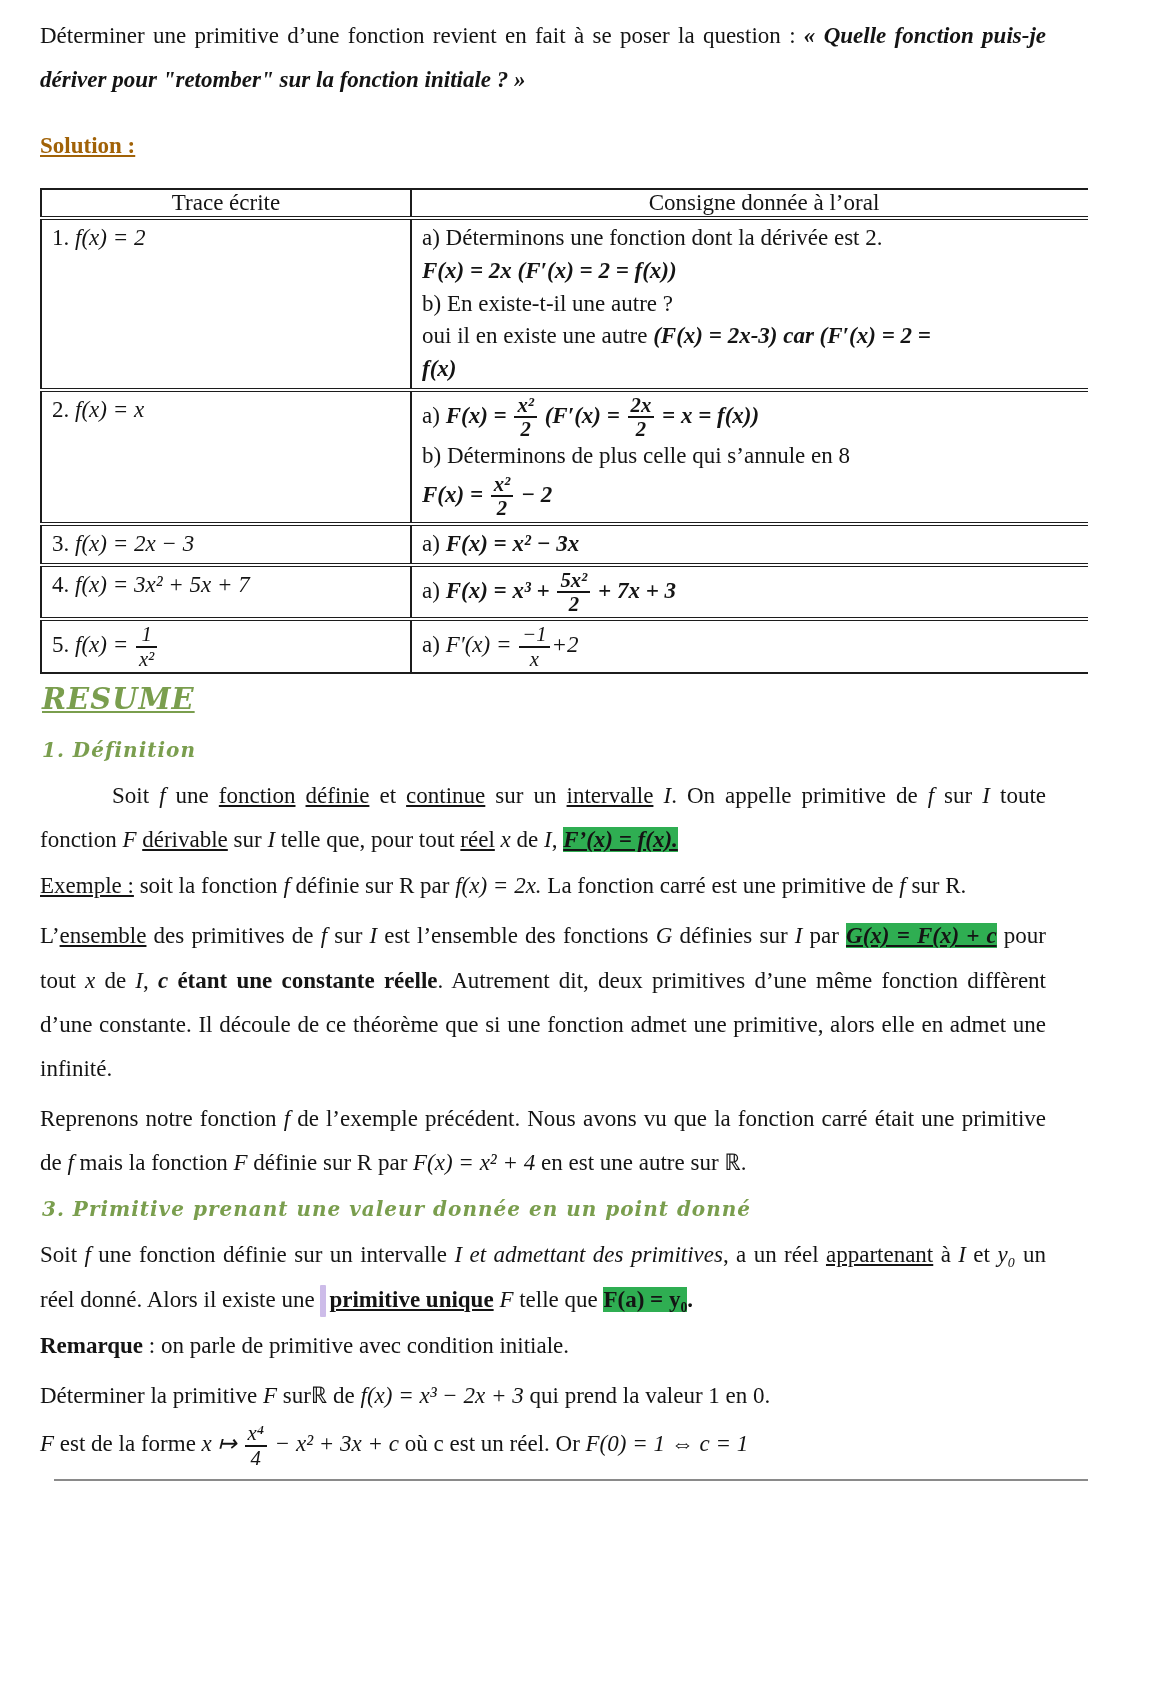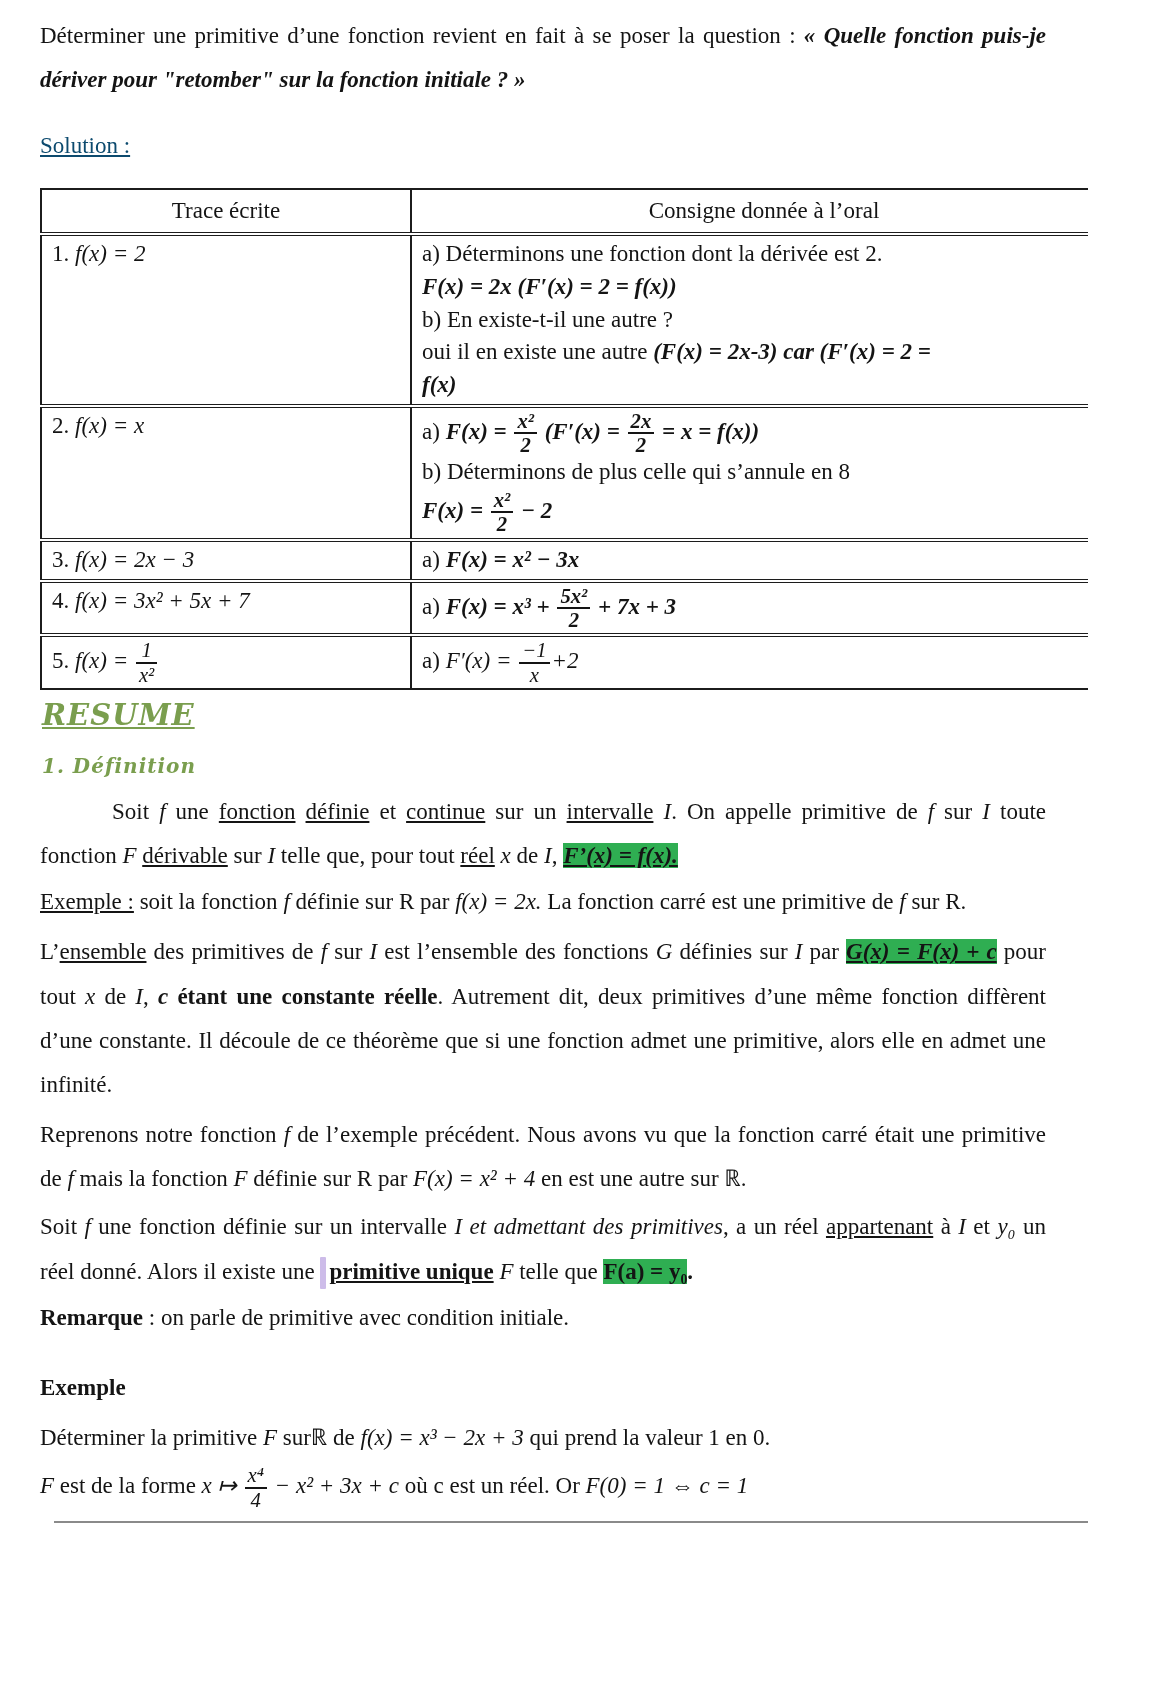--- a/index.html
+++ b/index.html
@@ -4,21 +4,21 @@
 <style>
   html,body{margin:0;padding:0;background:#ffffff;}
   body{width:1172px;font-family:"Liberation Serif",serif;color:#141414;}
   .page{width:1088px;height:1681px;box-sizing:border-box;padding:12px 42px 0 40px;overflow:hidden;}
   .para{font-size:23px;line-height:1.92;text-align:justify;margin:0;}
   .intro{margin-top:2px;}
   .solution{margin-top:22px;font-size:23px;text-align:left;}
   table.ex{border-collapse:collapse;width:1078px;margin-top:20px;table-layout:fixed;}
   table.ex,table.ex th,table.ex td{border:2px solid #1c1c1c;}
   table.ex tbody td{border-top:4px double #1c1c1c;}
-  table.ex th{font-weight:normal;font-size:23px;padding:8px 6px;text-align:center;}
+  table.ex th{font-weight:normal;font-size:23px;padding:0 6px;text-align:center;}
   table.ex td{vertical-align:top;padding:2px 10px;font-size:23px;text-align:left;}
   .col-left{width:356px;}
   td .line{line-height:1.42;}
   .frac{display:inline-flex;flex-direction:column;vertical-align:middle;text-align:center;line-height:1.08;padding:0 2px;font-size:0.9em;}
   .frac .num{display:block;border-bottom:2px solid currentColor;padding:0 3px;}
   .frac .den{display:block;padding:0 3px;}
   .script-heading{font-family:"DejaVu Serif",serif;font-style:italic;font-weight:bold;color:#7a9e4e;margin:0;letter-spacing:1px;}
   .resume{font-size:29px;margin:8px 0 0 2px;text-decoration:underline;}
   .h-num{font-size:20px;}
   .h-s1{margin:22px 0 12px 2px;}
@@ -36,21 +36,21 @@
   .caret{display:inline-block;width:6px;height:32px;background:#cdbce9;vertical-align:middle;margin-right:3px;border-radius:1px;}
   .bottom-rule{border:none;border-top:2px solid #8a8a8a;width:1060px;margin:10px 0 0 14px;}
 </style>
 </head>
 <body>
 
 <div class="page">
 
   <p class="para intro"><span>Déterminer une primitive d’une fonction revient en fait à se poser la question : </span><span style="font-weight: bold; font-style: italic;">« Quelle fonction puis-je dériver pour "retomber" sur la fonction initiale ? »</span></p>
 
-  <p class="para solution"><span style="font-weight: normal; text-decoration: underline; color: #0c4a6e;">Solution :</span></p>
+  <p class="para solution"><span style="font-weight: bold; text-decoration: underline; color: #a16207;">Solution :</span></p>
 
   <table class="ex">
     <thead>
       <tr>
         <th class="col-left"><span>Trace écrite</span></th>
         <th><span>Consigne donnée à l’oral</span></th>
       </tr>
     </thead>
     <tbody>
       <tr>
@@ -122,24 +122,24 @@
 
   <h2 class="script-heading resume">RESUME</h2>
 
   <h3 class="script-heading h-num h-s1">1. Définition</h3>
   <p class="para p-def"><span>Soit </span><span style="font-style: italic;">f</span><span> une </span><span style="text-decoration: underline;">fonction</span><span> </span><span style="text-decoration: underline;">définie</span><span> et </span><span style="text-decoration: underline;">continue</span><span> sur un </span><span style="text-decoration: underline;">intervalle</span><span> </span><span style="font-style: italic;">I</span><span>. On appelle primitive de </span><span style="font-style: italic;">f</span><span> sur </span><span style="font-style: italic;">I</span><span> toute fonction </span><span style="font-style: italic;">F</span><span> </span><span style="text-decoration: underline;">dérivable</span><span> sur </span><span style="font-style: italic;">I</span><span> telle que, pour tout </span><span style="text-decoration: underline;">réel</span><span> </span><span style="font-style: italic;">x</span><span> de </span><span style="font-style: italic;">I</span><span>, </span><span style="font-weight: bold; font-style: italic; text-decoration: underline; background-color: rgb(47, 174, 82);">F’(x) = f(x).</span></p>
   <p class="para p-def2"><span style="text-decoration: underline;">Exemple :</span><span> soit la fonction </span><span style="font-style: italic;">f</span><span> définie sur R par </span><span style="font-style: italic;">f(x) = 2x.</span><span> La fonction carré est une primitive de </span><span style="font-style: italic;">f</span><span> sur R.</span></p>
 
   <p class="para p-ens"><span>L’</span><span style="text-decoration: underline;">ensemble</span><span> des primitives de </span><span style="font-style: italic;">f</span><span> sur </span><span style="font-style: italic;">I</span><span> est l’ensemble des fonctions </span><span style="font-style: italic;">G</span><span> définies sur </span><span style="font-style: italic;">I</span><span> par </span><span style="font-weight: bold; font-style: italic; text-decoration: underline; background-color: rgb(47, 174, 82);">G(x) = F(x) + c</span><span> pour tout </span><span style="font-style: italic;">x</span><span> de </span><span style="font-style: italic;">I</span><span>, </span><span style="font-weight: bold; font-style: italic;">c</span><span style="font-weight: bold;"> étant une constante réelle</span><span>. Autrement dit, deux primitives d’une même fonction diffèrent d’une constante. Il découle de ce théorème que si une fonction admet une primitive, alors elle en admet une infinité.</span></p>
   <p class="para p-rep"><span>Reprenons notre fonction </span><span style="font-style: italic;">f</span><span> de l’exemple précédent. Nous avons vu que la fonction carré était une primitive de </span><span style="font-style: italic;">f</span><span> mais la fonction </span><span style="font-style: italic;">F</span><span> définie sur R par </span><span style="font-style: italic;">F(x) = x² + 4</span><span> en est une autre sur ℝ.</span></p>
 
+  <h3 class="script-heading h-num h-s3">3. Primitive prenant une valeur donnée en un point donné</h3>
   <p class="para p-prim"><span>Soit </span><span style="font-style: italic;">f</span><span> une fonction définie sur un intervalle </span><span style="font-style: italic;">I</span><span> </span><span style="font-style: italic;">et admettant des primitives</span><span>, a un réel </span><span style="text-decoration: underline;">appartenant</span><span> à </span><span style="font-style: italic;">I</span><span> et </span><span style="font-style: italic;">y₀</span><span> un réel donné. Alors il existe une </span><span class="caret" style="background: rgb(205, 188, 233);"></span><span style="font-weight: bold; text-decoration: underline;">primitive unique</span><span> </span><span style="font-style: italic;">F</span><span> telle que </span><span style="font-weight: bold; background-color: rgb(47, 174, 82);">F(a) = y₀</span><span style="font-weight: bold;">.</span></p>
   <p class="para p-rem"><span style="font-weight: bold;">Remarque</span><span> : on parle de primitive avec condition initiale.</span></p>
 
-  <p class="para p-exh"><span style="font-weight: bold;">Exemple</span></p>
   <p class="para p-ex1"><span>Déterminer la primitive </span><span style="font-style: italic;">F</span><span> sur</span><span>ℝ</span><span> de </span><span style="font-style: italic;">f(x) = x³ − 2x + 3</span><span> qui prend la valeur 1 en 0.</span></p>
   <p class="para p-ex2"><span style="font-style: italic;">F</span><span> est de la forme </span><span style="font-style: italic;">x ↦ </span><span class="frac" style="font-style: italic;">
         <span class="num">x⁴</span>
         <span class="den">4</span>
       </span><span style="font-style: italic;"> − x² + 3x + c</span><span> où c est un réel. Or </span><span style="font-style: italic;">F(0) = 1 ⇔ c = 1</span></p>
 
   <hr class="bottom-rule">
 
 </div>
 

